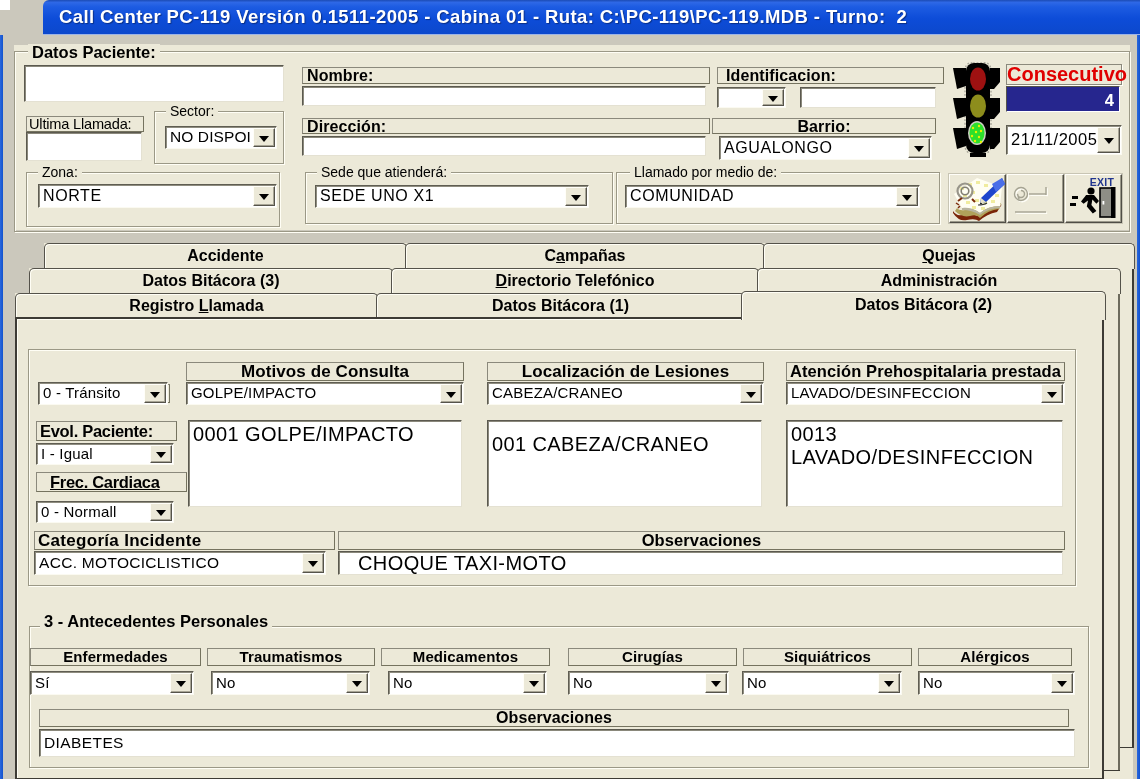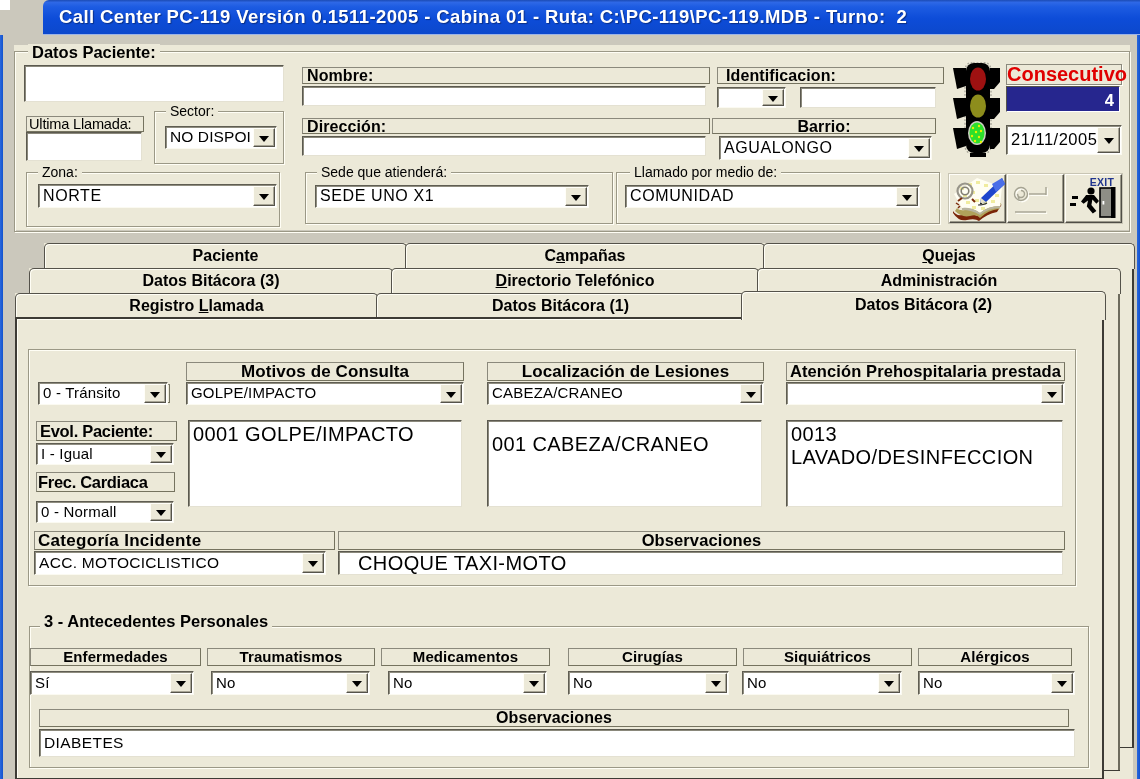--- a/index.html
+++ b/index.html
@@ -201,21 +201,21 @@
  <rect x="4" y="28" width="6" height="3" fill="#000"></rect>
  <g fill="#000">
   <circle cx="25" cy="16" r="3.6"></circle>
   <path d="M20 20 l8 0 l5 6 l-2.6 2.8 l-4 -4.4 l-1 5.6 l5 6 l-3.6 2.4 l-6 -7 l1.2 -6 l-4.4 3.4 l-2.6 -2.2 l4.6 -5.8 z"></path>
  </g>
 </svg></div>
 
 <div class="abs" style="left:15px;top:243px;width:1118px;height:536px;background:#ece9d8;"></div>
 <div class="abs" style="left:15px;top:243px;width:29px;height:25px;background:#cbc8bc;"></div>
 <div class="abs" style="left:15px;top:268px;width:14px;height:25px;background:#cbc8bc;"></div>
-<div class="tab" style="left:44px;top:243px;width:361px;height:25px;line-height:24px;z-index:1;">Paciente</div>
+<div class="tab" style="left:44px;top:243px;width:361px;height:25px;line-height:24px;z-index:1;">Accidente</div>
 <div class="tab" style="left:405px;top:243px;width:358px;height:25px;line-height:24px;z-index:1;">C<u>a</u>mpañas</div>
 <div class="tab" style="left:763px;top:243px;width:370px;height:25px;line-height:24px;z-index:1;"><u>Q</u>uejas</div>
 
 <div class="tab" style="left:29px;top:268px;width:362px;height:25px;line-height:24px;z-index:2;">Datos Bitácora (3)</div>
 <div class="tab" style="left:391px;top:268px;width:366px;height:25px;line-height:24px;z-index:2;"><u>D</u>irectorio Telefónico</div>
 <div class="tab" style="left:757px;top:268px;width:362px;height:25px;line-height:24px;z-index:2;">Administración</div>
 
 <div class="tab" style="left:15px;top:293px;width:361px;height:24px;line-height:23px;z-index:3;">Registro <u>L</u>lamada</div>
 <div class="tab" style="left:376px;top:293px;width:367px;height:24px;line-height:23px;z-index:3;">Datos Bitácora (1)</div>
 <div class="tab" style="left:741px;top:291px;width:363px;height:28px;line-height:25px;z-index:5;">Datos Bitácora (2)</div>
@@ -246,29 +246,30 @@
     </div>
  <div class="cb" style="left:186px;top:382px;width:276px;height:21px;">
       <span class="tx" style="line-height:20px;">GOLPE/IMPACTO</span>
       <i class="ar"></i>
     </div>
  <div class="cb" style="left:487px;top:382px;width:275px;height:21px;">
       <span class="tx" style="line-height:20px;">CABEZA/CRANEO</span>
       <i class="ar"></i>
     </div>
  <div class="cb" style="left:786px;top:382px;width:277px;height:21px;">
+      <span class="tx" style="line-height:20px;">LAVADO/DESINFECCION</span>
       <i class="ar"></i>
     </div>
 
  <div class="abs strip" style="left:36px;top:421px;width:136px;height:18px;line-height:18px;padding-left:3px;font-size:16.5px;letter-spacing:-0.3px;">Evol. Paciente:</div>
  <div class="cb" style="left:36px;top:443px;width:136px;height:20px;">
       <span class="tx" style="line-height:19px;">I - Igual</span>
       <i class="ar"></i>
     </div>
- <div class="abs strip" style="left:36px;top:472px;width:136px;height:18px;line-height:18px;padding-left:1px;font-size:16.5px;letter-spacing:-0.3px;">Frec. Cardiaca</div>
+ <div class="abs strip" style="left:36px;top:472px;width:136px;height:18px;line-height:18px;padding-left:13px;font-size:16.5px;letter-spacing:-0.3px;text-decoration:underline;">Frec. Cardiaca</div>
  <div class="cb" style="left:36px;top:501px;width:136px;height:20px;">
       <span class="tx" style="line-height:19px;">0 - Normall</span>
       <i class="ar"></i>
     </div>
 
  <div class="abs tb" style="left:188px;top:420px;width:274px;height:87px;padding:2px 0 0 4px;box-sizing:border-box;">0001 GOLPE/IMPACTO</div>
  <div class="abs tb" style="left:487px;top:420px;width:275px;height:87px;padding:12px 0 0 4px;box-sizing:border-box;">001 CABEZA/CRANEO</div>
  <div class="abs tb" style="left:786px;top:420px;width:277px;height:87px;padding:2px 0 0 4px;box-sizing:border-box;">0013 LAVADO/DESINFECCION</div>
 
  <div class="abs strip" style="left:34px;top:531px;width:296px;height:17px;line-height:17px;padding-left:3px;font-size:17px;letter-spacing:0.3px;">Categoría Incidente</div>

